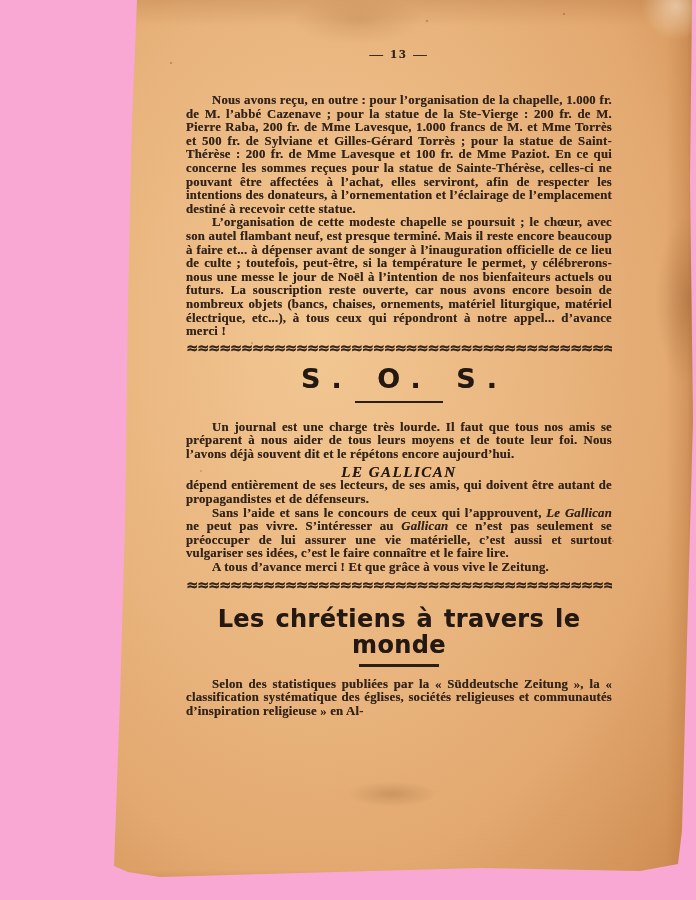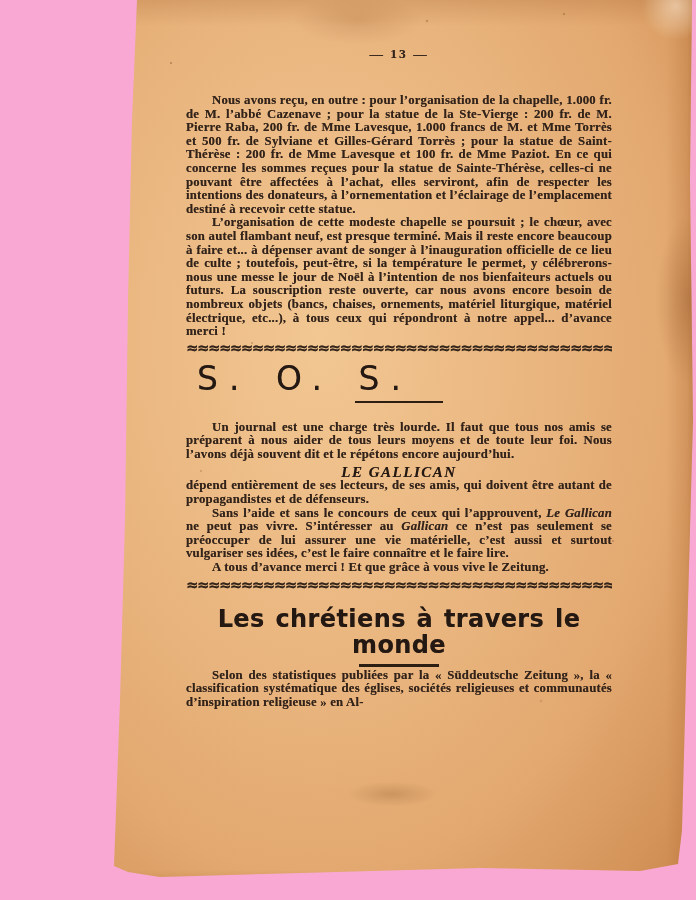--- a/index.html
+++ b/index.html
@@ -59,23 +59,23 @@
 
   .wavy{
     height:11px;line-height:10px;overflow:hidden;white-space:nowrap;
     font-family:"DejaVu Sans",sans-serif;font-size:15px;letter-spacing:-1.6px;
     color:#33241a;text-shadow:0 0 .5px rgba(51,36,26,.7);
     margin-top:4px;
   }
   .wavy2{margin-top:5px;}
 
   .sos-title{
-    margin-top:10px;
+    margin-top:10px;text-align:center;
     font-family:"DejaVu Sans","Liberation Sans",sans-serif;
-    font-weight:normal;font-size:33px;line-height:30px;
+    font-weight:bold;font-size:27px;line-height:30px;
     letter-spacing:11px;word-spacing:4px;color:#241812;
     text-indent:11px; 
   }
   .rule-sm{width:88px;height:2px;background:#2c1e12;margin:7px auto 0;}
   .sos-para1{margin-top:18px;}
   .masthead{
     margin-top:4px;text-align:center;
     font-style:italic;font-weight:bold;font-size:15px;line-height:14px;
     letter-spacing:1.5px;color:#241812;
   }
@@ -90,21 +90,21 @@
     margin-top:15px;text-align:center;
     font-family:"DejaVu Sans","Liberation Sans",sans-serif;
     font-weight:bold;font-size:24px;line-height:26px;
     letter-spacing:.4px;word-spacing:2px;color:#241812;
   }
   .rule-md{width:80px;height:3px;background:#2c1e12;margin:6px auto 0;}
   .section-heading{
     margin-top:10px;text-align:center;
     font-weight:bold;font-size:14.5px;line-height:15px;letter-spacing:2px;color:#241812;
   }
-  .world-para{margin-top:2px;}
+  .world-para{margin-top:11px;}
 </style>
 </head>
 <body>
 
 <div class="stage">
   <div class="paper">
     <div class="specks"></div>
   </div>
 
   <div class="content">

